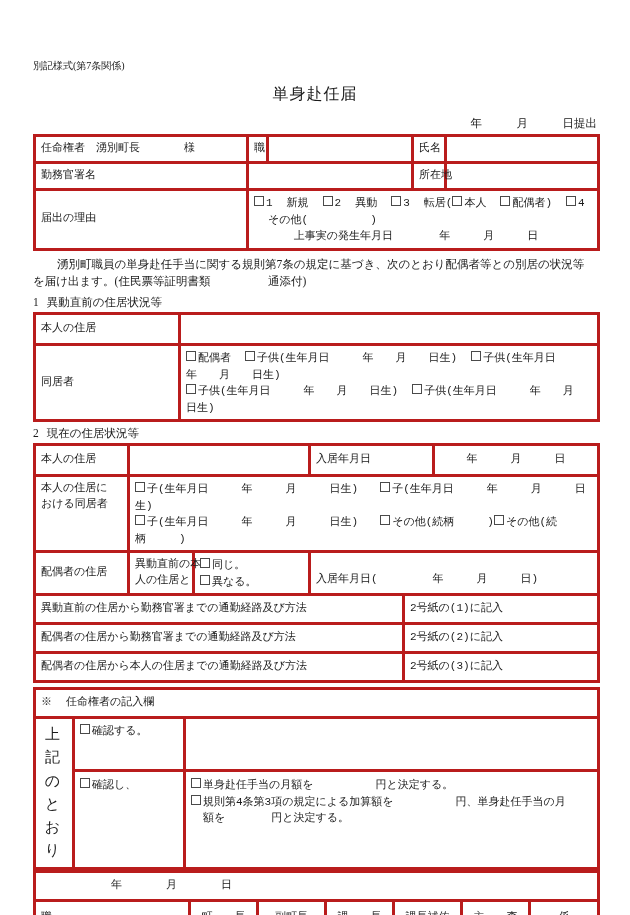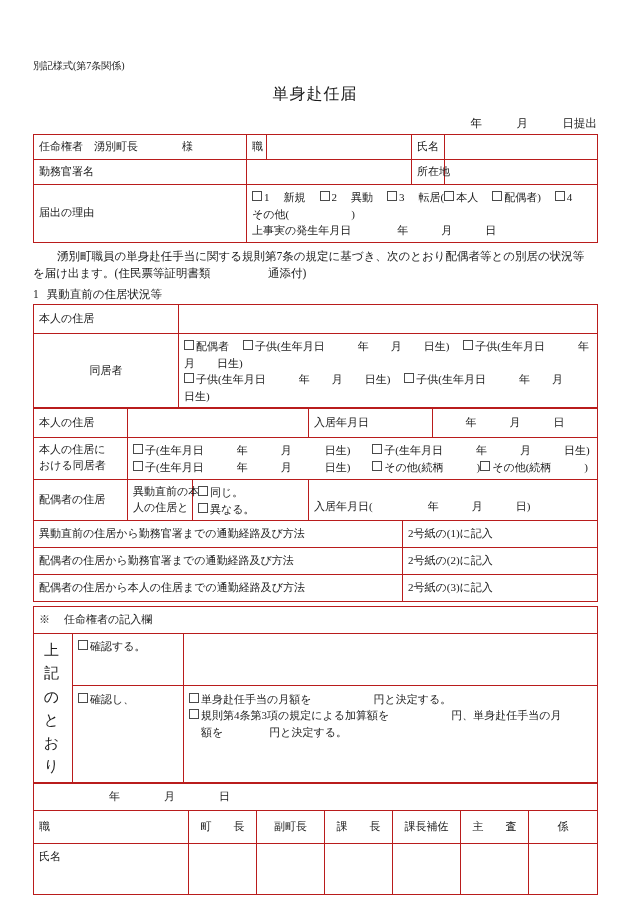--- a/index.html
+++ b/index.html
@@ -25,43 +25,44 @@
   .para{ font-size:11.5px; line-height:1.55; text-align:justify; }
   .para .ind{ margin-left:24px; }
 
   
   table{
     border-collapse:collapse;
     width:564px;
     table-layout:fixed;
   }
   table td{
-    border:1px solid #b91c1c;
+    border:3px solid #b91c1c;
     padding:3px 5px;
     font-size:11px;
     vertical-align:middle;
     line-height:1.45;
     height:18px;
+    font-family:Liberation Mono, monospace;
   }
   .tbl-top{ margin-top:3px; }
   .nowrap{ white-space:nowrap; }
   .mid{ vertical-align:middle; }
   .top{ vertical-align:top; }
 
   .cb{ display:inline-block; width:8px; height:8px; border:1px solid #4a4a4a;
        margin-right:2px; position:relative; top:0px; background:#fff; }
 
   .sp2{ display:inline-block; width:14px; }
   .sp3{ display:inline-block; width:22px; }
   .sp6{ display:inline-block; width:46px; }
   .sp8{ display:inline-block; width:62px; }
 
   .line2{ line-height:1.5; }
   .c{ text-align:center; }
-  .r{ text-align:left; }
+  .r{ text-align:center; }
 
   
   .vcell{ font-size:15px; line-height:1.55; text-align:center; letter-spacing:3px; }
   .dateline{ font-size:11px; }
 </style>
 </head>
 <body>
 
 <div class="page">
 
@@ -127,33 +128,36 @@
       <col style="width:145px">
         <col style="width:178px">
         <col style="width:241px">
     </colgroup>
     <tbody>
       <tr>
         <td class="nowrap" style="height:22px;">本人の住居</td>
         <td colspan="2"></td>
       </tr>
       <tr>
-        <td class="nowrap mid" style="height:36px;text-align:center;">同居者</td>
+        <td class="nowrap mid" style="height:36px;">同居者</td>
         <td colspan="2" class="top" style="padding-top:4px;">
           <div class="line2">
             <span class="cb"></span><span>配偶者</span><span class="sp2"></span><span class="cb"></span><span>子供(生年月日　　　年　　月　　日生)</span><span class="sp2"></span><span class="cb"></span><span>子供(生年月日　　　年　　月　　日生)</span>
           </div>
           <div class="line2">
             <span class="cb"></span><span>子供(生年月日　　　年　　月　　日生)</span><span class="sp2"></span><span class="cb"></span><span>子供(生年月日　　　年　　月　　日生)</span>
           </div>
         </td>
       </tr>
     </tbody>
   </table>
 
+  <div class="sec-head">
+    <span class="num">2</span><span>現在の住居状況等</span>
+  </div>
 
   <table>
     <colgroup>
       <col style="width:94px">
         <col style="width:65px">
         <col style="width:116px">
       <col style="width:94px">
         <col style="width:30px">
         <col style="width:165px">
     </colgroup>

